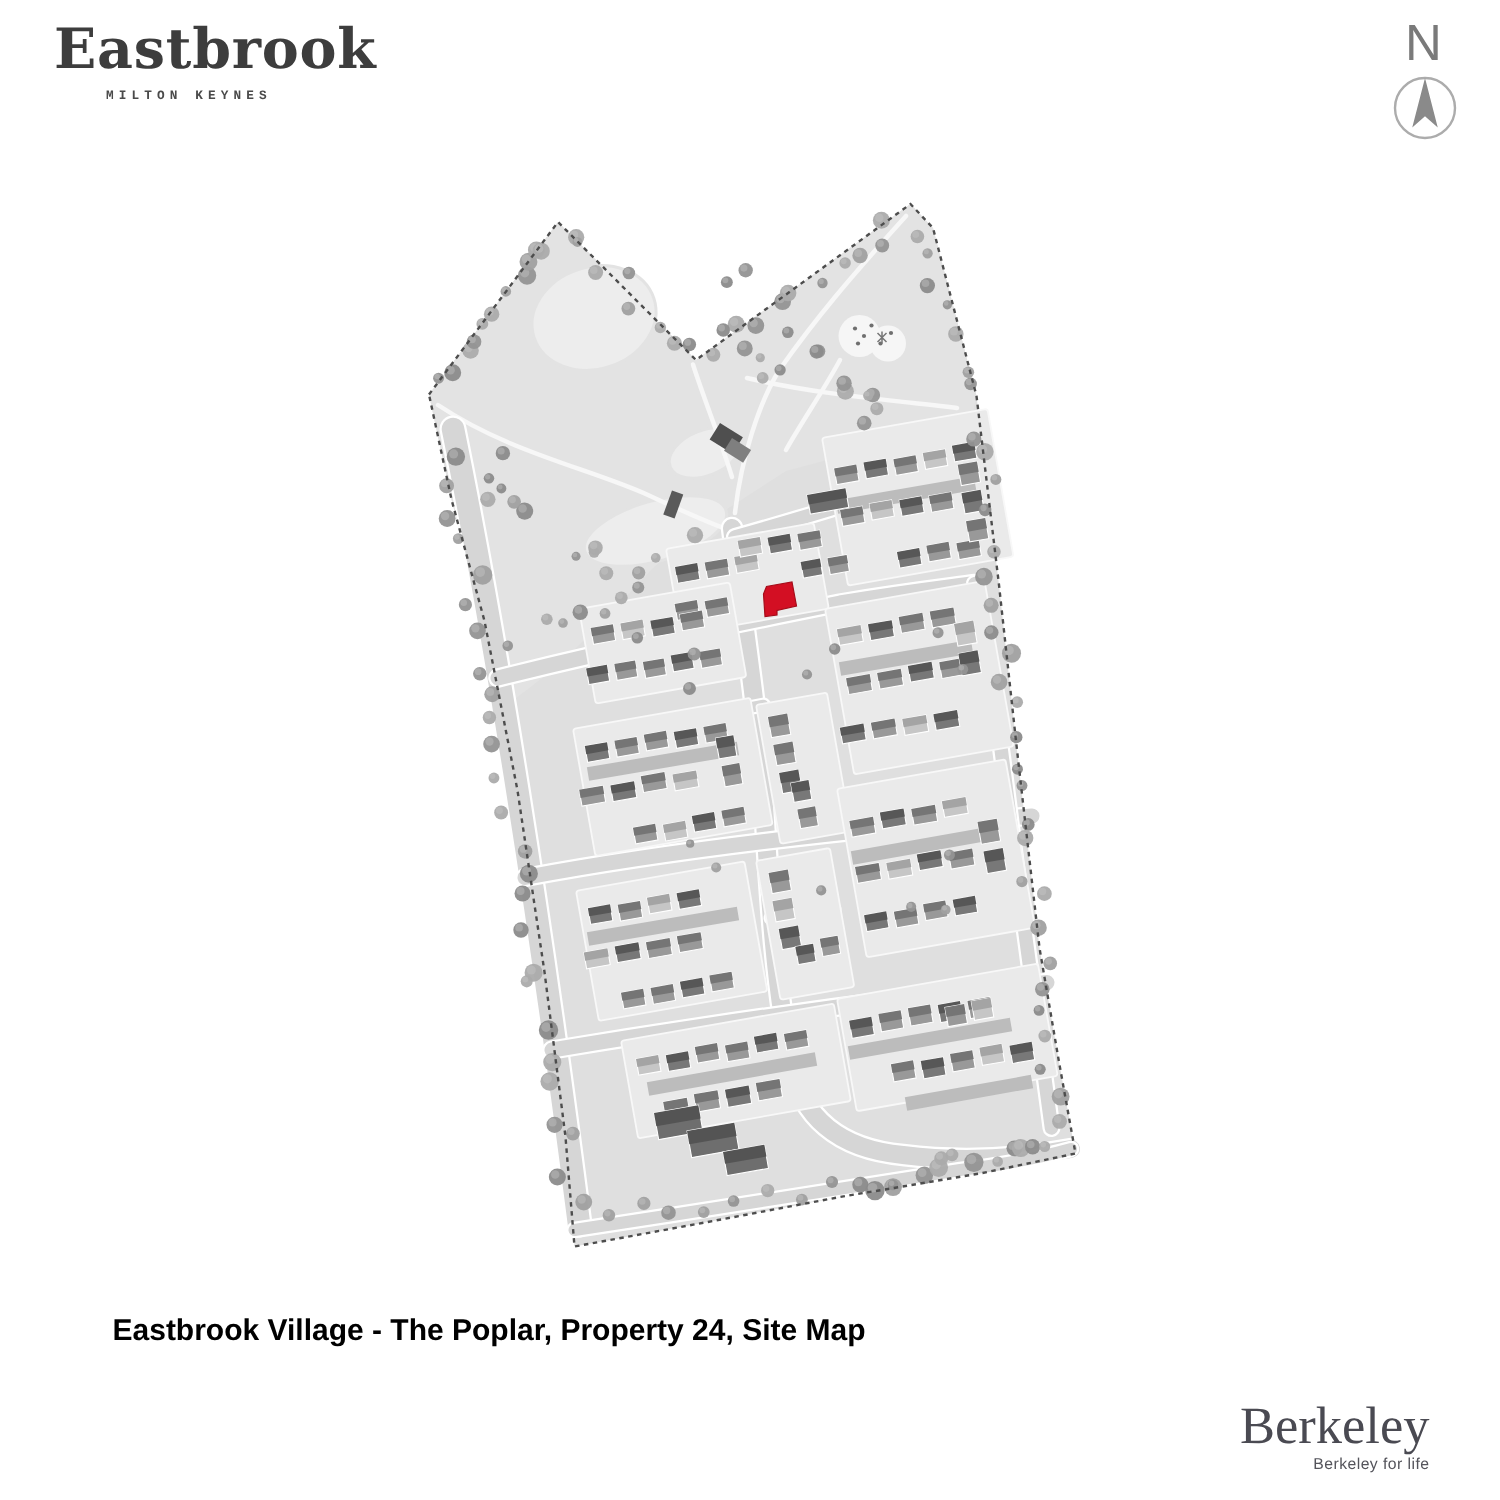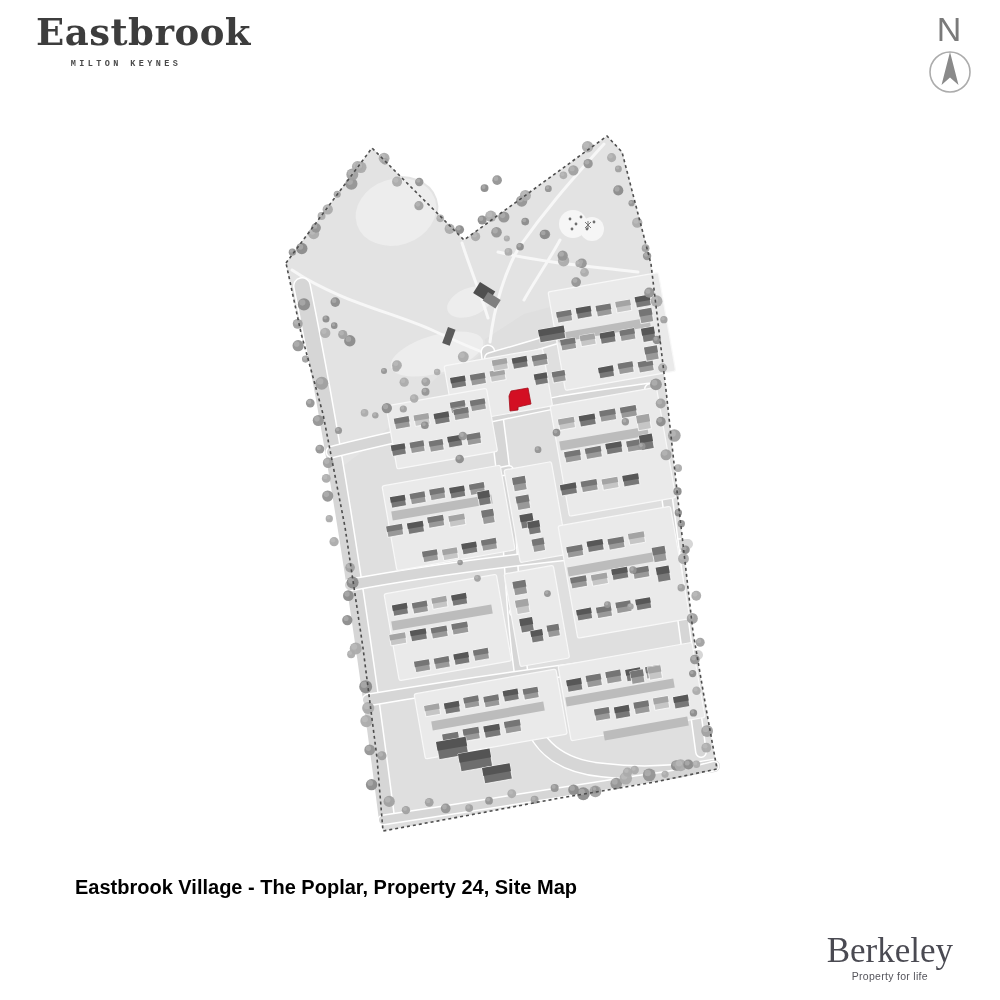--- a/index.html
+++ b/index.html
@@ -12,21 +12,21 @@
   .logo-sub{font-size:8.5px;font-weight:700;letter-spacing:3.4px;color:#4a4a4a;margin-top:7px;font-family:Liberation Mono, monospace;}
   
   .north-n{position:absolute;left:931px;top:10px;width:36px;text-align:center;
            font-size:34px;font-weight:400;color:#7a7a7a;}
   .compass-svg{position:absolute;left:925px;top:47px;}
   
   .map-svg{position:absolute;left:0;top:0;}
   
   .caption{position:absolute;left:42px;top:876px;font-size:20px;font-weight:700;color:#000000;margin-left:33px;}
   
-  .berkeley{position:absolute;right:47px;top:933px;color:#4a4a52;text-align:center;}
+  .berkeley{position:absolute;right:47px;top:933px;color:#4a4a52;text-align:right;}
   .b-name{font-family:"Liberation Serif",serif;font-size:35px;line-height:1.05;}
   .b-tag{font-size:10.5px;color:#54545b;letter-spacing:0.3px;margin-top:0px;}
 </style>
 </head>
 <body>
 
 <div class="canvas">
 
   <div class="dev-logo">
     <div class="logo-l1">Eastbrook</div>
@@ -746,16 +746,16 @@
       <circle cx="632.0377148716943" cy="568.8889356472995" r="1.8342492149677128" fill="#c9c9c9" opacity="0.4"></circle>
       <circle cx="630.4537365318586" cy="606.4652959040055" r="3.2557037211954594" fill="#a0a0a0" opacity="0.95"></circle>
       <circle cx="629.6398106015597" cy="605.4885847876469" r="1.6278518605977297" fill="#c9c9c9" opacity="0.4"></circle>
       <polygon points="286,263 372,148 464,240 607,136 622,152 651,264 666,390 678,500 693,632 706,708 717,769 655,782 560,798 470,815 383,831 377,758 363,648 345,527 323,414 301,333" fill="none" stroke="#4d4d4d" stroke-width="1.6" stroke-dasharray="3 3"></polygon>
     </svg>
 
   <div class="caption">Eastbrook Village - The Poplar, Property 24, Site Map</div>
 
   <div class="berkeley">
     <div class="b-name">Berkeley</div>
-    <div class="b-tag">Property for life</div>
+    <div class="b-tag">Berkeley for life</div>
   </div>
 
 </div>
 
 </body></html>

